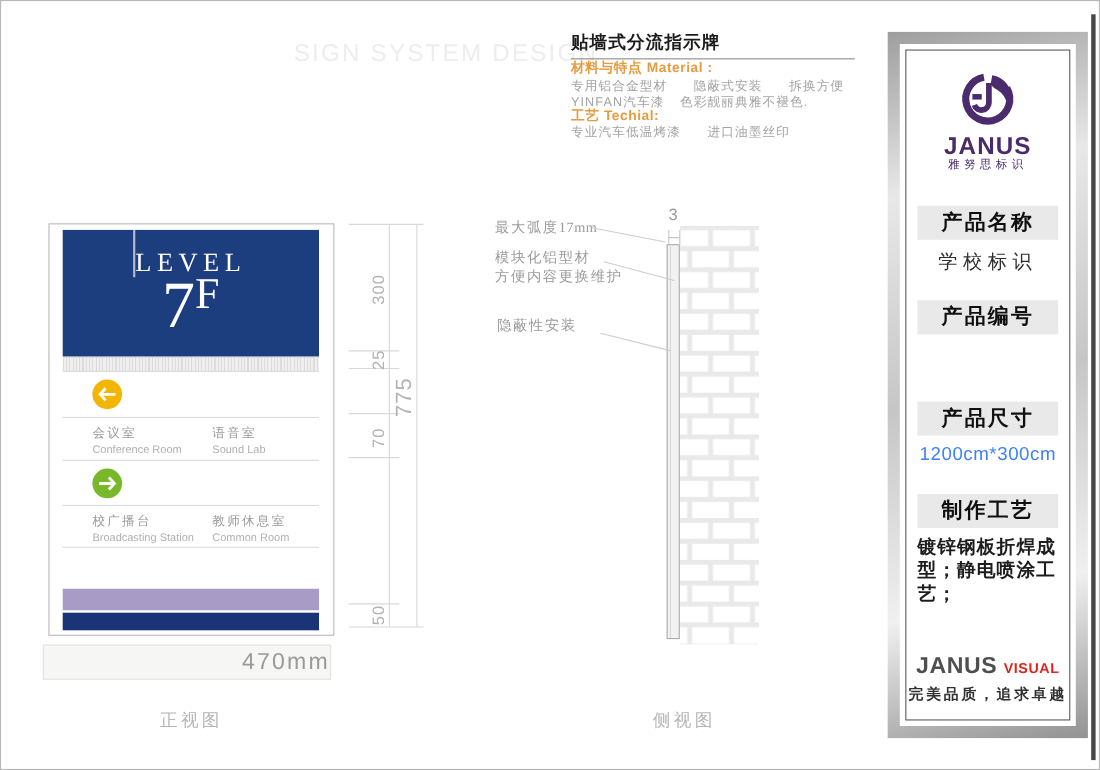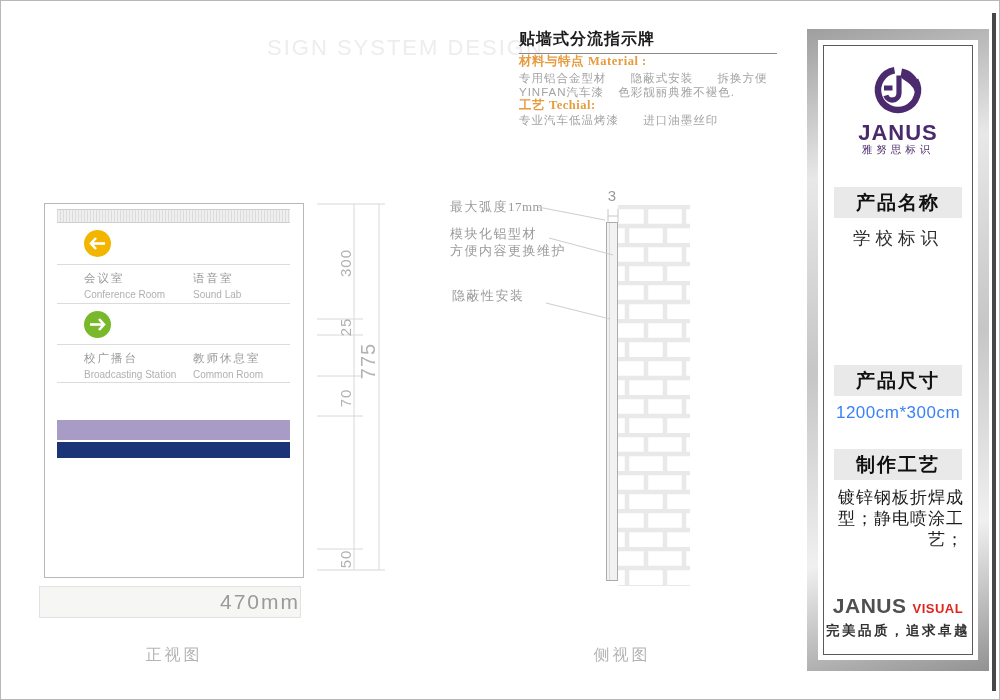--- a/index.html
+++ b/index.html
@@ -8,21 +8,21 @@
   .abs { position:absolute; }
   .page { position:absolute; left:0; top:0; width:1000px; height:700px; background:#fff; border:1px solid #b8b8b8; }
 
   
   .watermark { left:266px; top:34px; font-size:22px; letter-spacing:2px; color:#ededed; font-weight:400; }
 
   
   .spec-title { left:518px; top:28px; font-size:16px; font-weight:bold; color:#1c1c1c; letter-spacing:1px; }
   .spec-rule { left:518px; top:52px; width:258px; height:0; border-top:1px solid #8a8a8a; }
   .spec-label { font-size:12.5px; font-weight:bold; color:#e79b3f; letter-spacing:0.5px; }
-  .spec-label .serif { font-family:Liberation Serif, serif; }
+  .spec-label .serif { font-family:Liberation Sans, sans-serif; }
   .spec-line { font-size:11.5px; color:#a3a3a3; letter-spacing:1px; }
   .spec-line span { margin-right:20px; }
   .spec-line span:last-child { margin-right:0; }
 
   
   .sign-frame { left:43px; top:202px; width:260px; height:375px; background:#fff; border:1px solid #b8b8b8; }
   .sign-content { position:absolute; left:12px; right:13px; top:5px; bottom:4px; }
   .sign-blue { height:115px; background:#1d3e7e; position:relative; color:#fff; }
   .level-tick { position:absolute; left:64px; top:0; width:2px; height:43px; background:rgba(255,255,255,0.65); }
   .level-label { position:absolute; top:17px; left:0; right:0; text-align:center; font-family:"Liberation Serif", serif; font-size:24px; letter-spacing:5px; }
@@ -66,21 +66,21 @@
   .panel-frame { left:806px; top:28px; width:182px; height:642px; padding:11px;
     background:linear-gradient(165deg,#9e9e9e 0%,#e8e8e8 22%,#c6c6c6 50%,#f0f0f0 78%,#929292 100%); }
   .panel-gap { height:100%; background:#fff; padding:5px; }
   .panel-inner { position:relative; height:100%; background:#fff; border:1px solid #5a5a5a; }
   .brand-name { position:absolute; top:74px; left:0; right:0; text-align:center; font-size:22px; font-weight:800; color:#4b2a6b; letter-spacing:1px; }
   .brand-sub { position:absolute; top:97px; left:0; right:0; text-align:center; font-size:10.5px; color:#4b2a6b; letter-spacing:4px; }
   .sec-heading { position:absolute; left:50%; transform:translateX(-50%); width:128px; height:31px; background:#e9e9e9; text-align:center; line-height:31px; font-size:19px; font-weight:bold; color:#101010; letter-spacing:2px; }
   .sec-value { position:absolute; left:0; right:0; text-align:center; color:#2e2e2e; }
   .val-name { top:180px; font-size:17.5px; letter-spacing:5px; }
   .val-size { top:357px; font-size:17px; letter-spacing:0.5px; color:#3b82f6; }
-  .val-process { top:441px; left:10px; right:8px; text-align:right; font-size:17px; line-height:21px; letter-spacing:1px; color:#1d1d1d; }
+  .val-process { top:441px; left:10px; right:8px; text-align:left; font-size:17px; line-height:21px; letter-spacing:1px; color:#1d1d1d;font-weight:bold; }
   .footer-brand { position:absolute; top:548px; left:0; right:0; text-align:center; }
   .footer-brand .jb { font-size:21px; font-weight:800; color:#4f4f4f; letter-spacing:0.5px; }
   .footer-brand .vb { font-size:13px; font-weight:bold; color:#e2241c; margin-left:6px; letter-spacing:0.5px; }
   .footer-slogan { position:absolute; top:576px; left:0; right:0; text-align:center; font-family:Liberation Serif, serif; font-weight:700; font-size:13.5px; letter-spacing:2.5px; color:#313131; }
 
   .right-dark-edge { left:991px; top:12px; width:4px; height:678px; background:#474747; }
 </style>
 </head>
 <body>
 
@@ -109,20 +109,28 @@
       <span class="serif">Techial:</span>
     </div>
     <div class="abs spec-line" style="left:518px; top:112px;">
       <span>专业汽车低温烤漆</span>
       <span>进口油墨丝印</span>
     </div>
   </div>
 
   <div class="abs sign-frame">
     <div class="sign-content">
+      <div class="sign-blue">
+        <div class="level-tick"></div>
+        <div class="level-label">LEVEL</div>
+        <div class="floor">
+          <span class="floor-num">7</span>
+          <span class="floor-suffix">F</span>
+        </div>
+      </div>
       <div class="metal-strip"></div>
 
       <div class="sign-row row-arrow1">
         <div class="arrow-circle arrow-yellow">
           <svg width="21" height="21" viewBox="0 0 21 21">
             <line x1="4" y1="10.5" x2="18" y2="10.5" stroke="#fff" stroke-width="2.6"></line>
             <polyline points="9,5 4,10.5 9,16" fill="none" stroke="#fff" stroke-width="2.6"></polyline>
           </svg>
         </div>
       </div>
@@ -240,20 +248,21 @@
           <path d="M31 8.5 A22 22 0 0 1 49.2 30.5 L44.8 36 Q43.5 26.5 35.8 21.8 Q30.8 18.8 29.6 16.5 Z" fill="#4b2a6e"></path>
           <path d="M28 15.5 L28 33.5 A6.8 6.8 0 0 1 14.8 35.5" fill="none" stroke="#4b2a6e" stroke-width="5.2"></path>
           <rect x="13" y="25.5" width="8.5" height="5" fill="#4b2a6e"></rect>
         </svg>
         <div class="brand-name">JANUS</div>
         <div class="brand-sub">雅努思标识</div>
 
         <div class="sec-heading" style="top:141px;">产品名称</div>
         <div class="sec-value val-name">学校标识</div>
 
+        <div class="sec-heading" style="top:227px;">产品编号</div>
 
         <div class="sec-heading" style="top:319px;">产品尺寸</div>
         <div class="sec-value val-size">1200cm*300cm</div>
 
         <div class="sec-heading" style="top:403px;">制作工艺</div>
         <div class="sec-value val-process">镀锌钢板折焊成型；静电喷涂工艺；</div>
 
         <div class="footer-brand">
           <span class="jb">JANUS</span><span class="vb">VISUAL</span>
         </div>

